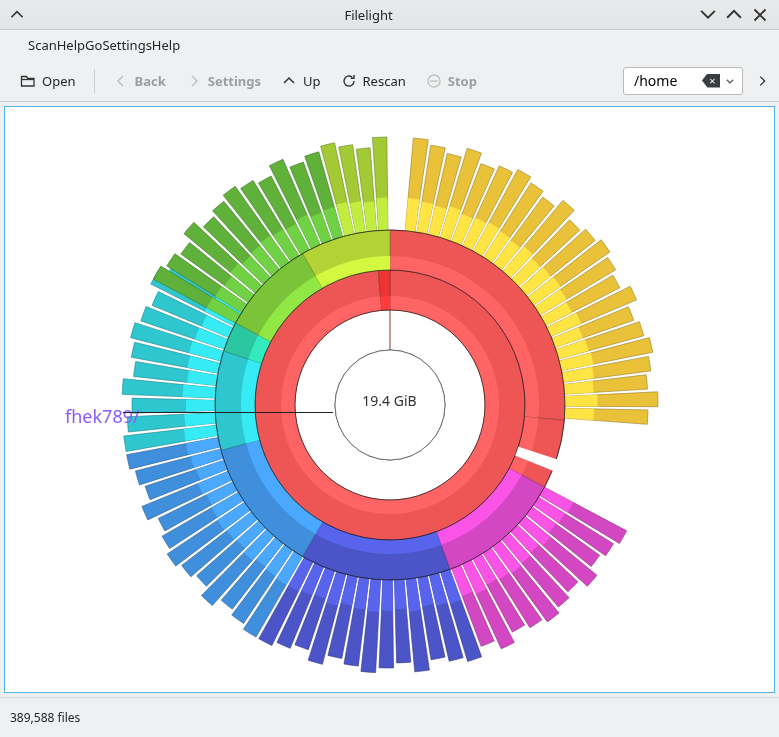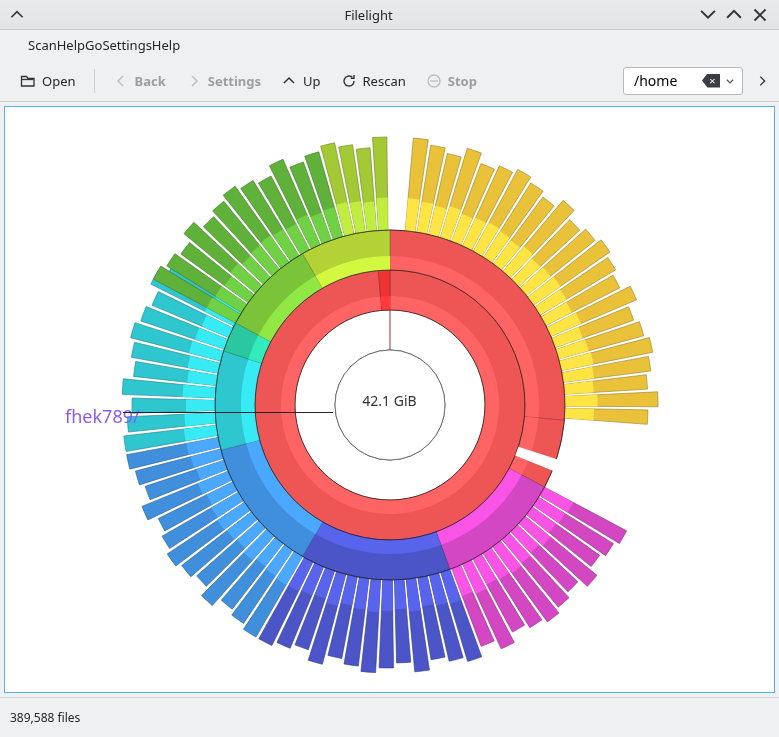--- a/index.html
+++ b/index.html
@@ -418,20 +418,20 @@
       <path d="M 353.3661304774985 102.69567603667397 A 204.05 204.05 0 0 1 364.25671259937593 101.55823584666459 L 366.49803824989357 130.5216430931943 A 175 175 0 0 0 357.15791636149095 131.49714925958318 Z" fill="rgb(192,237,63)" stroke="none"></path>
       <path d="M 362.4719613663215 37.57380857205425 A 268 268 0 0 1 376.8427724169512 37.0185978206905 L 377.9383775110689 130.01214409933146 A 175 175 0 0 0 368.55445238472487 130.3746884332444 Z" fill="#a3c935" stroke="rgb(106,131,34)" stroke-width="0.6"></path>
       <path d="M 366.4255805282837 97.89438048182782 A 207.55 207.55 0 0 1 377.5549157281277 97.46440290180712 L 377.9383775110689 130.01214409933146 A 175 175 0 0 0 368.55445238472487 130.3746884332444 Z" fill="rgb(192,237,63)" stroke="none"></path>
       <circle cx="380" cy="305" r="55" fill="none" stroke="#1a1a1a" stroke-width="0.7"></circle>
       <circle cx="380" cy="305" r="95" fill="none" stroke="#1a1a1a" stroke-width="0.7"></circle>
       <circle cx="380" cy="305" r="135" fill="none" stroke="#1a1a1a" stroke-width="0.7"></circle>
       <circle cx="380" cy="305" r="175" fill="none" stroke="#1a1a1a" stroke-width="0.7"></circle>
       <circle cx="380" cy="305" r="55" fill="#fff" stroke="#555" stroke-width="0.8"></circle>
       <path d="M 655.8063897255945 394.61492836873475 A 290 290 0 0 1 648.8833178243683 413.6359120906145 L 505.1698203665163 355.57189011114815 A 135 135 0 0 0 508.3926296998457 346.7172942406179 Z" fill="#fff" stroke="none"></path>
     </svg>
-  <div class="center-label" style="left:50%;top:50%;transform:translate(-50%,-50%);">42.1 GiB</div>
+  <div class="center-label" style="left:50%;top:50%;transform:translate(-50%,-50%);">19.4 GiB</div>
   <div class="dir-label" style="left:60px; top:297px;">fhek789/</div>
   <div class="leader" style="left:118px; top:305px; width:210px;"></div>
 </div>
 
 <div class="statusbar">
   <span>389,588 files</span>
 </div>
 
 </body></html>

